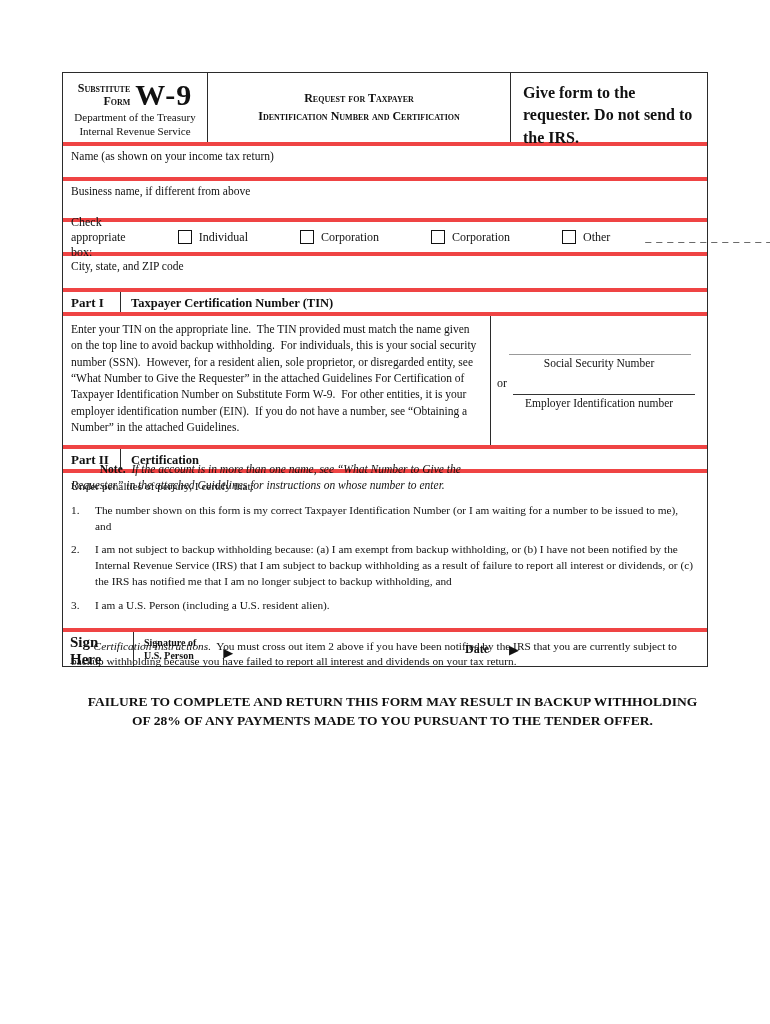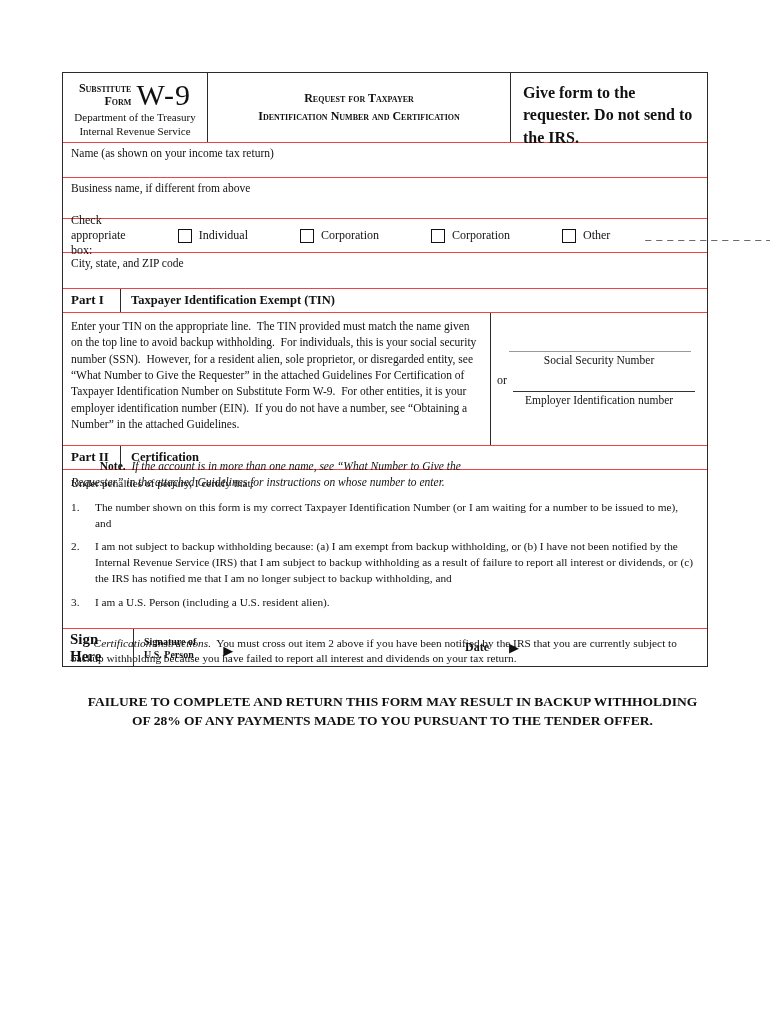--- a/index.html
+++ b/index.html
@@ -13,31 +13,31 @@
     color: #111;
     overflow: hidden;
   }
   .form-table {
     position: absolute;
     left: 62px;
     top: 72px;
     width: 646px;
     border: 1px solid #2b2b2b;
   }
-  .row { display: flex; border-top: 1px solid #ef4444; }
+  .row { display: flex; border-top: 4px solid #ef4444; }
   .row:first-child { border-top: none; }
   .cell { position: relative; }
   .br { border-right: 1px solid #2b2b2b; }
 
   
   .row-header { height: 69px; }
   .hd-left { width: 145px; padding-top: 7px; text-align: center; }
   .hd-left-top { display: flex; justify-content: center; align-items: flex-end; }
   .sub-form { text-align: right; font-weight: bold; font-variant: small-caps; font-size: 12px; line-height: 1.1; padding-top: 2px; }
-  .w9 { font-size: 30px; font-weight: normal; letter-spacing: 1px; margin-left: 5px; line-height: 0.9; }
+  .w9 { font-size: 30px; font-weight: bold; letter-spacing: 1px; margin-left: 5px; line-height: 0.9; }
   .dept { font-size: 11px; line-height: 1.25; margin-top: 3px; }
   .hd-center { width: 303px; display: flex; flex-direction: column; justify-content: center; align-items: center; text-align: center; }
   .hd-title { font-weight: bold; font-variant: small-caps; font-size: 12px; line-height: 1.45; }
   .hd-right { flex: 1; padding: 9px 10px 0 12px; font-weight: bold; font-size: 16px; line-height: 1.4; }
 
   
   .row-name { height: 35px; }
   .row-business { height: 41px; }
   .row-city { height: 36px; }
   .field-label { font-size: 11.5px; padding: 4px 0 0 8px; }
@@ -171,21 +171,21 @@
     </div>
 
     <div class="row row-city">
       <div class="cell fill-cell">
         <div class="field-label">City, state, and ZIP code</div>
       </div>
     </div>
 
     <div class="row row-parthead">
       <div class="cell br part-label">Part I</div>
-      <div class="cell part-title">Taxpayer Identification Exempt (TIN)</div>
+      <div class="cell part-title">Taxpayer Certification Number (TIN)</div>
     </div>
 
     <div class="row row-p1body">
       <div class="cell br p1-text">
         <div class="para">Enter your TIN on the appropriate line.  The TIN provided must match the name given on the top line to avoid backup withholding.  For individuals, this is your social security number (SSN).  However, for a resident alien, sole proprietor, or disregarded entity, see “What Number to Give the Requester” in the attached Guidelines For Certification of Taxpayer Identification Number on Substitute Form W-9.  For other entities, it is your employer identification number (EIN).  If you do not have a number, see “Obtaining a Number” in the attached Guidelines.</div>
         <div class="para note-para">
           <span class="bold">Note.</span><span class="italic">  If the account is in more than one name, see “What Number to Give the Requester” in the attached Guidelines for instructions on whose number to enter.</span>
         </div>
       </div>
       <div class="cell tin-col">

